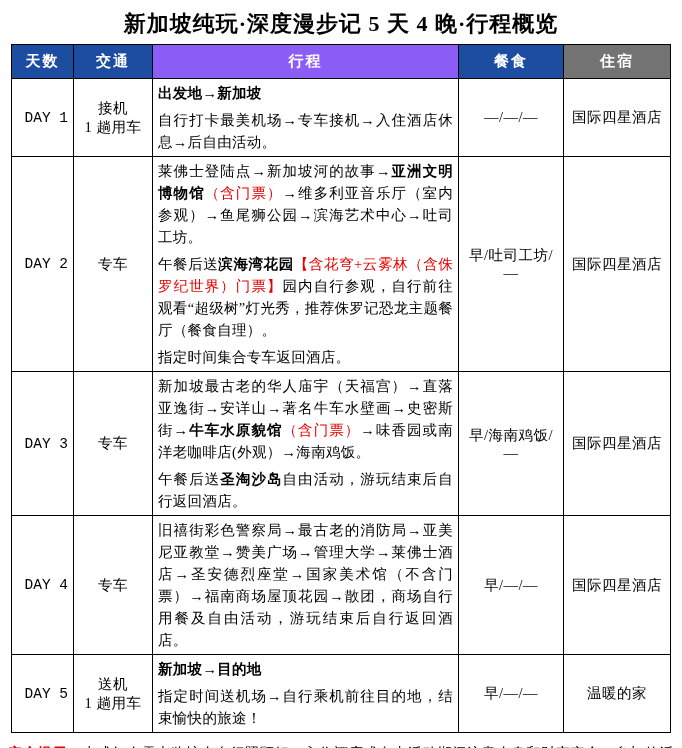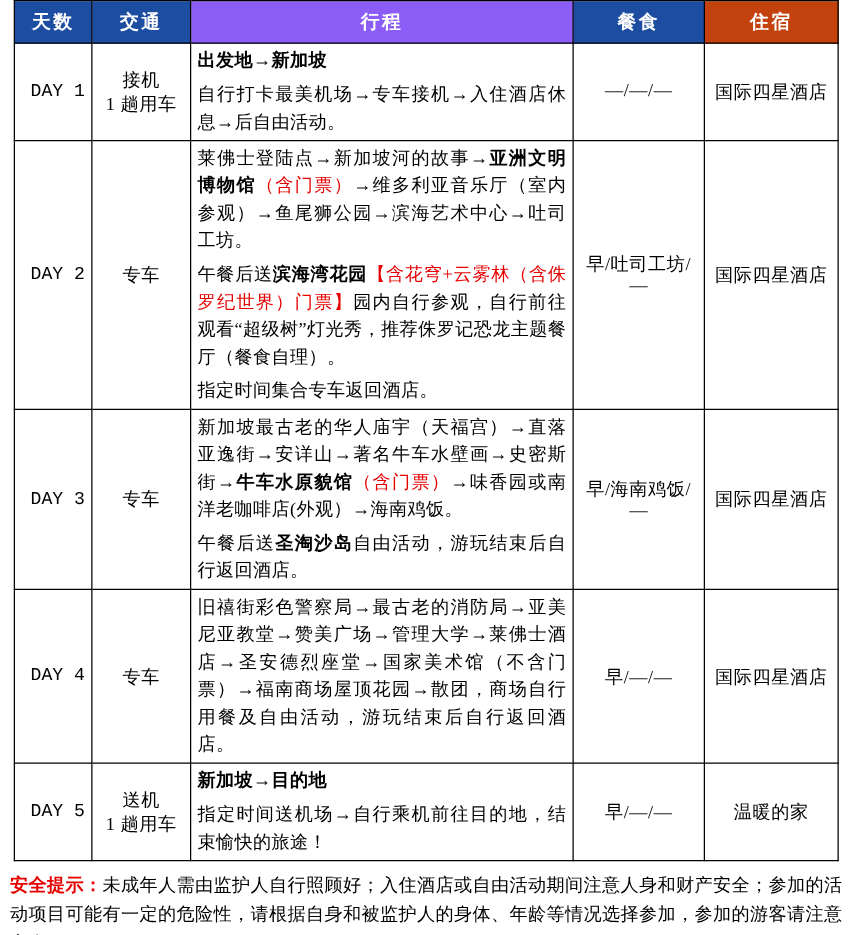--- a/index.html
+++ b/index.html
@@ -63,36 +63,37 @@
     text-align:justify;
     letter-spacing:0.3px;
   }
   .safety .label{color:#E60000;font-weight:bold;}
 </style>
 </head>
 <body>
 
 <div class="page">
 
+  <div class="title">新加坡纯玩·深度漫步记 5 天 4 晚·行程概览</div>
 
   <table class="itin">
     <colgroup>
       <col style="width:62px">
         <col style="width:79px">
         <col style="width:306px">
         <col style="width:105px">
         <col style="width:107px">
     </colgroup>
     <thead>
       <tr>
           <th style="background: rgb(28, 77, 161);">天数</th>
           <th style="background: rgb(28, 77, 161);">交通</th>
           <th style="background: #8b5cf6; text-align: center;">行程</th>
           <th style="background: rgb(28, 77, 161);">餐食</th>
-          <th style="background: #c2410c;">住宿</th>
+          <th style="background: #737373;">住宿</th>
         </tr>
     </thead>
     <tbody>
         <tr>
           <td class="c-day">DAY 1</td>
           <td class="c-trans">接机<br>1 趟用车</td>
           <td class="c-itin">
             <p><span class="b">出发地→新加坡</span></p>
             <p><span>自行打卡最美机场→专车接机→入住酒店休息→后自由活动。</span></p>
           </td>

